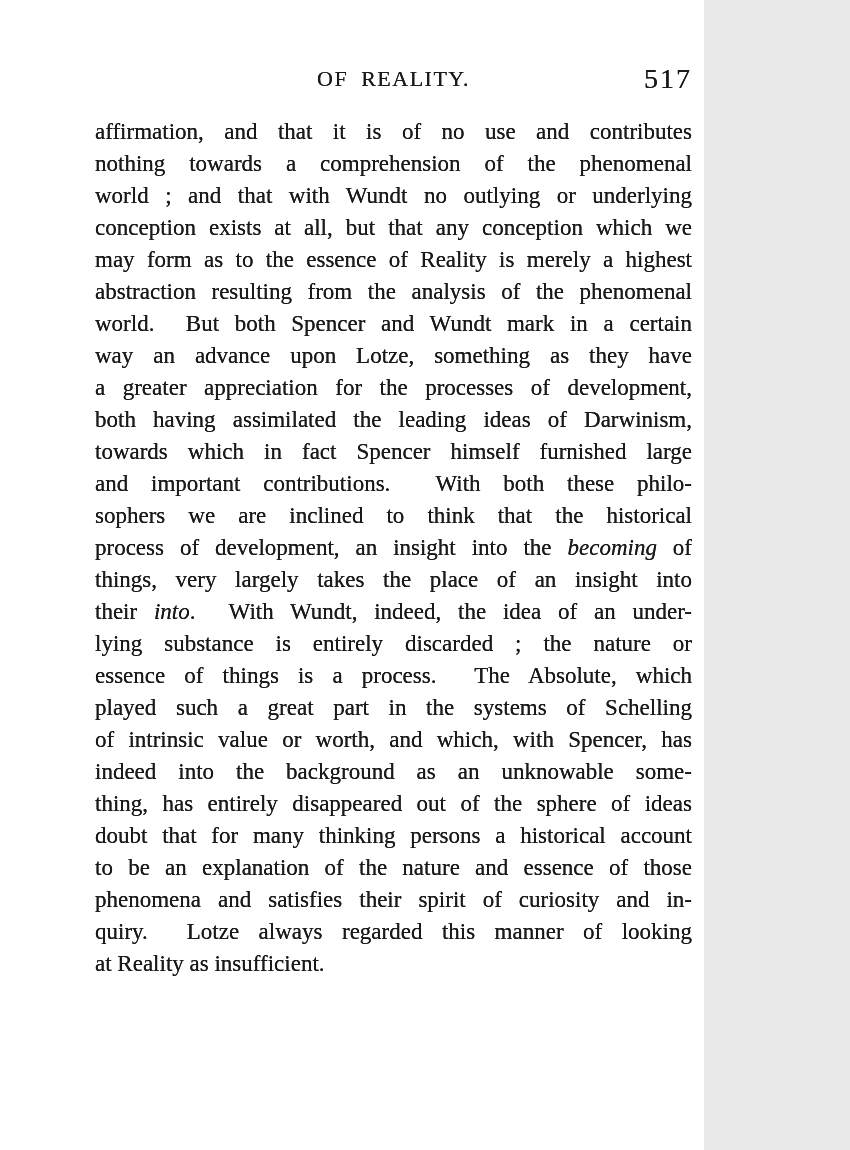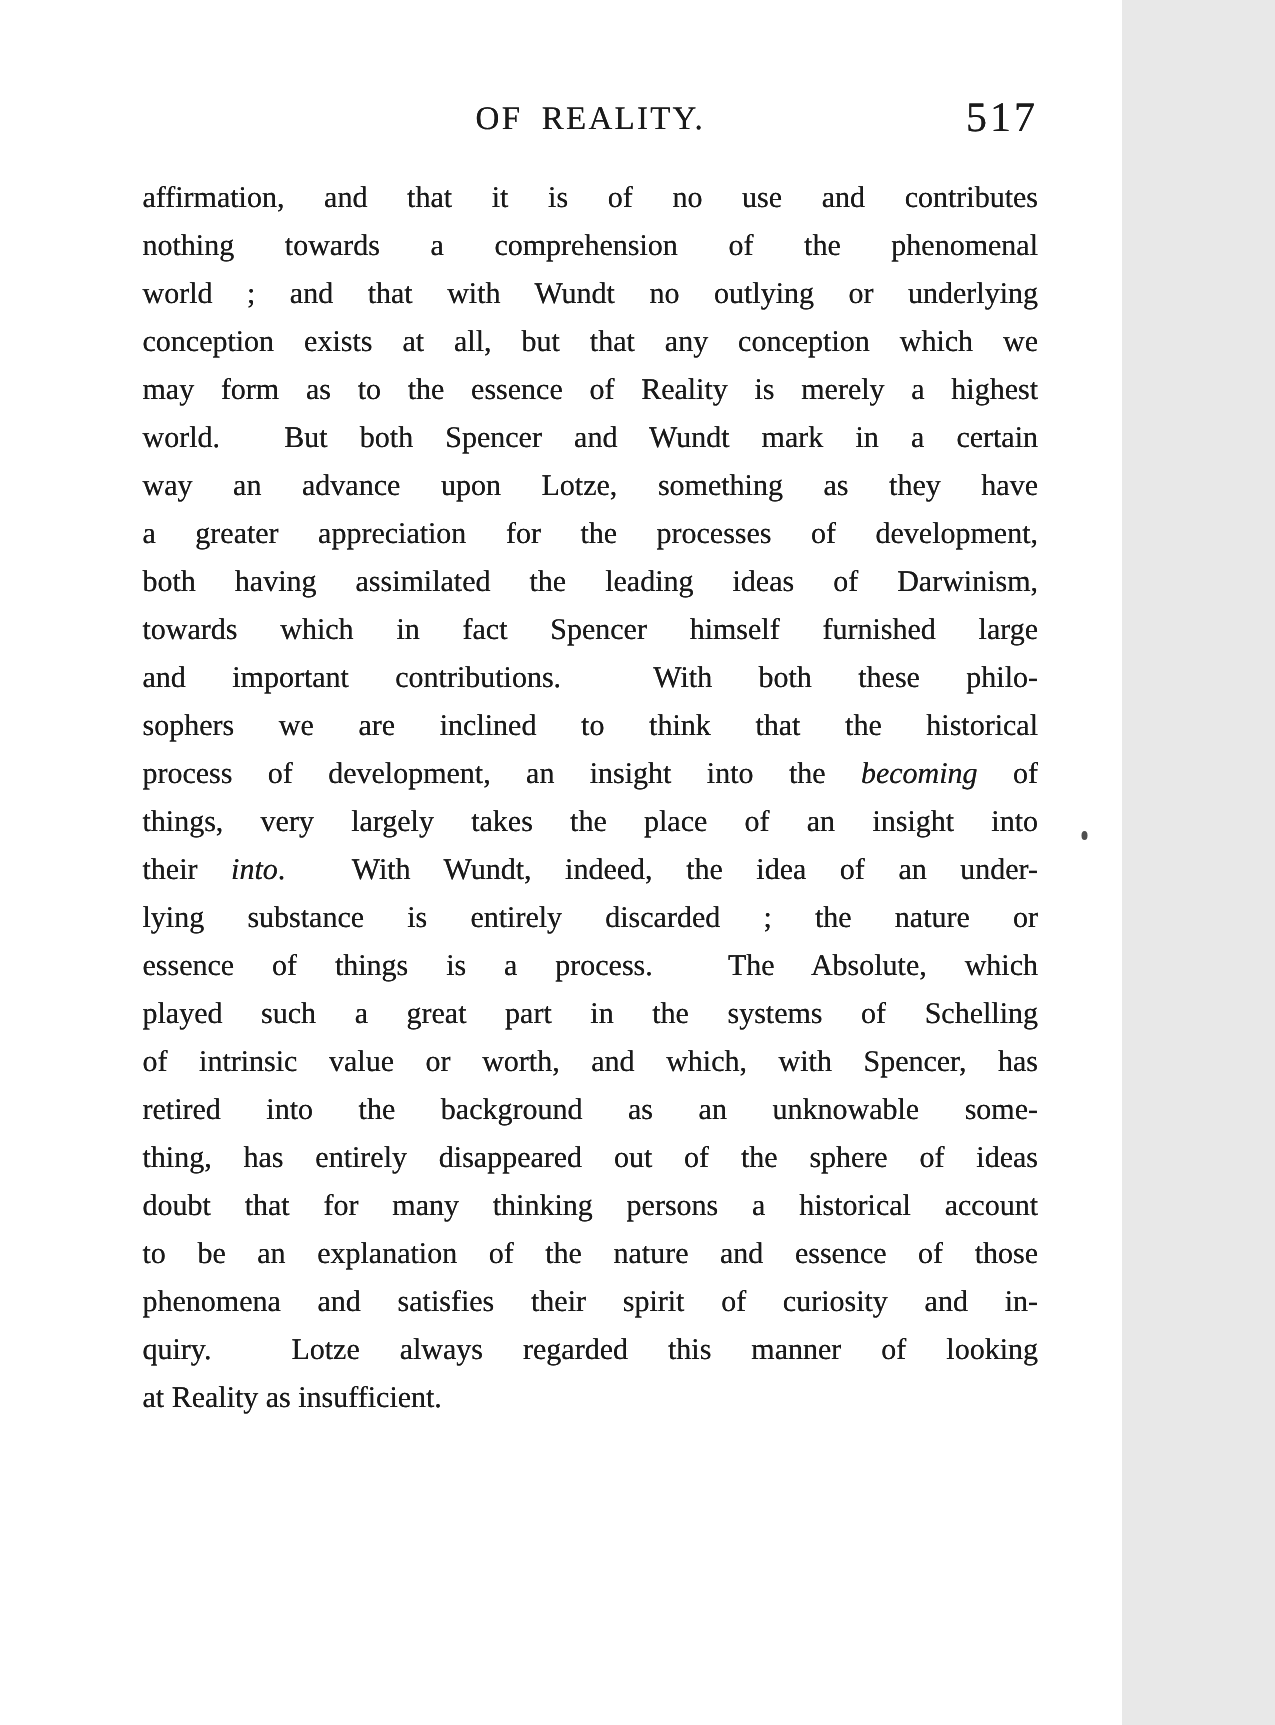--- a/index.html
+++ b/index.html
@@ -12,21 +12,20 @@
     background: #e8e8e8;
   }
   .page {
     position: relative;
     width: 704px;
     height: 1150px;
     background: var(--paper);
     overflow: hidden;
     font-family: "Liberation Serif", "DejaVu Serif", serif;
     color: var(--ink);
-    padding-left: 44px;
   }
   .header {
     position: absolute;
     left: 95px;
     top: 66px;
     width: 597px;
     height: 32px;
   }
   .running-title {
     display: block;
@@ -46,21 +45,21 @@
     color: var(--ink);
     text-shadow: 0 0 0.4px currentColor;
   }
   .body-text {
     position: absolute;
     left: 95px;
     top: 116px;
     width: 597px;
   }
   .line {
-    font-size: 20px;
+    font-size: 23px;
     line-height: 32px;
     text-align: justify;
     text-align-last: justify;
     hyphens: none;
     text-shadow: 0 0 0.4px currentColor;
   }
   .line.last {
     text-align-last: left;
   }
   .it {
@@ -84,35 +83,36 @@
     <span class="running-title">OF REALITY.</span>
     <span class="page-number">517</span>
   </div>
 
   <div class="body-text">
       <div class="line"><span>affirmation, and that it is of no use and contributes</span></div>
       <div class="line"><span>nothing towards a comprehension of the phenomenal</span></div>
       <div class="line"><span>world ; and that with Wundt no outlying or underlying</span></div>
       <div class="line"><span>conception exists at all, but that any conception which we</span></div>
       <div class="line"><span>may form as to the essence of Reality is merely a highest</span></div>
+      <div class="line"><span>abstraction resulting from the analysis of the phenomenal</span></div>
       <div class="line"><span>world.&nbsp; But both Spencer and Wundt mark in a certain</span></div>
       <div class="line"><span>way an advance upon Lotze, something as they have</span></div>
       <div class="line"><span>a greater appreciation for the processes of development,</span></div>
       <div class="line"><span>both having assimilated the leading ideas of Darwinism,</span></div>
       <div class="line"><span>towards which in fact Spencer himself furnished large</span></div>
       <div class="line"><span>and important contributions.&nbsp; With both these philo-</span></div>
       <div class="line"><span>sophers we are inclined to think that the historical</span></div>
       <div class="line"><span>process of development, an insight into the </span><span class="it">becoming</span><span> of</span></div>
       <div class="line"><span>things, very largely takes the place of an insight into</span></div>
       <div class="line"><span>their </span><span class="it">into</span><span>.&nbsp; With Wundt, indeed, the idea of an under-</span></div>
       <div class="line"><span>lying substance is entirely discarded ; the nature or</span></div>
       <div class="line"><span>essence of things is a process.&nbsp; The Absolute, which</span></div>
       <div class="line"><span>played such a great part in the systems of Schelling</span></div>
       <div class="line"><span>of intrinsic value or worth, and which, with Spencer, has</span></div>
-      <div class="line"><span>retired into the background as an unknowable some-</span></div>
+      <div class="line"><span>indeed into the background as an unknowable some-</span></div>
       <div class="line"><span>thing, has entirely disappeared out of the sphere of ideas</span></div>
       <div class="line"><span>doubt that for many thinking persons a historical account</span></div>
       <div class="line"><span>to be an explanation of the nature and essence of those</span></div>
       <div class="line"><span>phenomena and satisfies their spirit of curiosity and in-</span></div>
       <div class="line"><span>quiry.&nbsp; Lotze always regarded this manner of looking</span></div>
       <div class="line last"><span>at Reality as insufficient.</span></div>
     </div>
 
   <div class="ink-speck"></div>
 </div>

